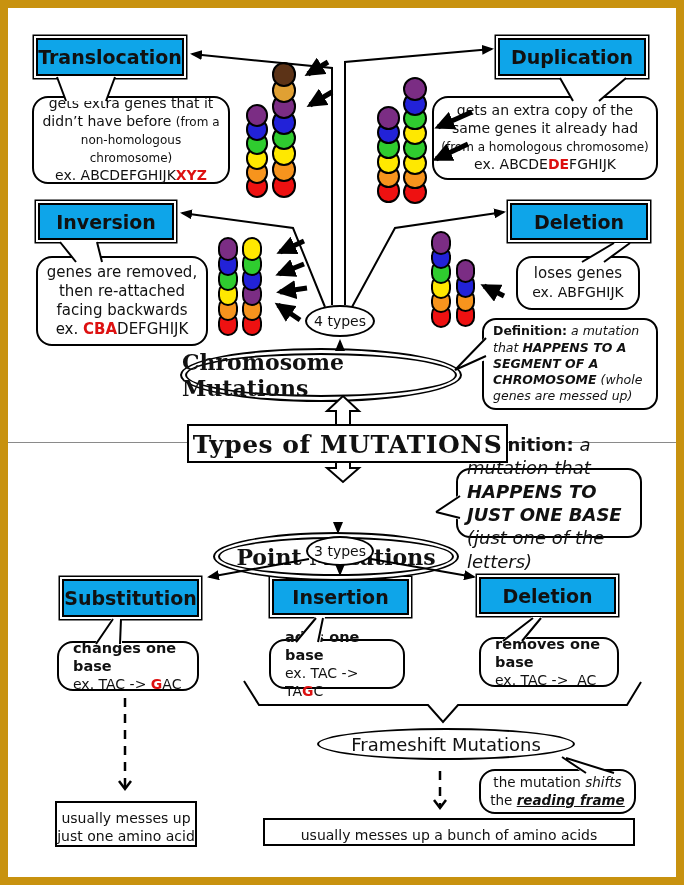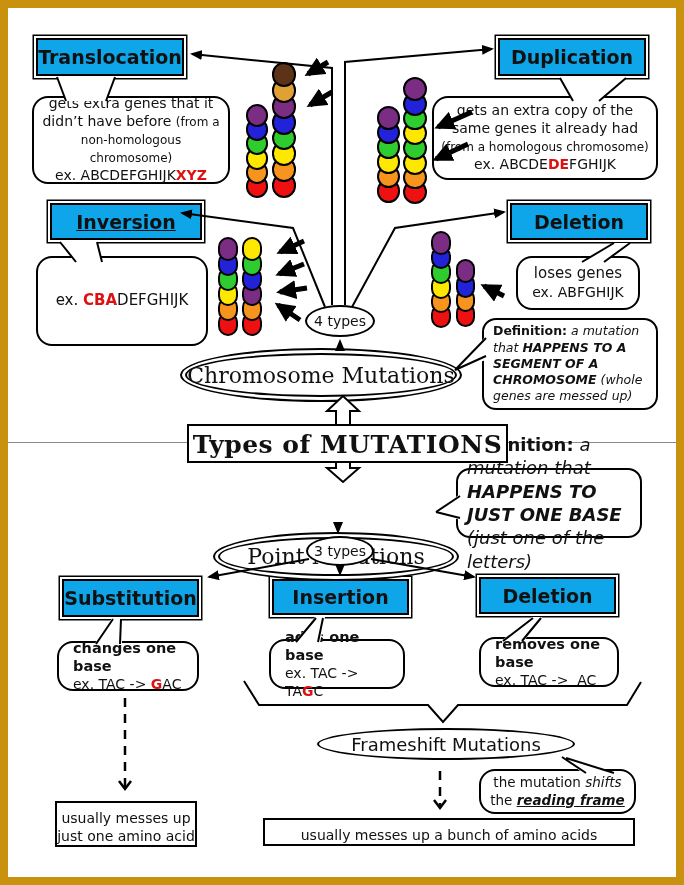--- a/index.html
+++ b/index.html
@@ -24,21 +24,21 @@
              line-height:1.3;padding:7px 9px;text-align:left;display:flex;flex-direction:column;justify-content:center;}
   .defbubble i{font-family:"DejaVu Sans",sans-serif;}
   
   .plainbox{border:2px solid #000;background:#fff;display:flex;align-items:flex-end;justify-content:center;
             text-align:center;font-size:14px;line-height:1.3;z-index:2;}
   
   .ellipse{border:2px solid #000;border-radius:50%;background:#fff;display:flex;align-items:center;
            justify-content:center;z-index:2;}
   .ellipse2{position:relative;}
   .ellipse2::before{content:"";position:absolute;inset:3px;border:2px solid #000;border-radius:50%;}
-  .serifbold{font-family:"DejaVu Serif",serif;font-weight:normal;}
+  .serifbold{font-family:"DejaVu Serif",serif;font-weight:bold;}
   .branchlabel{font-size:14px;}
   #title-box{font-family:"DejaVu Serif",serif;font-weight:bold;font-size:25px;letter-spacing:0.5px;}
   .divider{position:absolute;height:1px;background:#8a8a8a;z-index:1;}
   .chrom{position:absolute;z-index:1;}
   .seg{border:2px solid #000;box-sizing:border-box;position:absolute;}
   svg#overlay{position:absolute;left:0;top:0;z-index:5;pointer-events:none;}
   .hubtext{font-size:22px;z-index:1;}
 </style>
 </head>
 <body>
@@ -115,21 +115,21 @@
       <div class="seg" style="left: 0px; top: 29.5px; width: 19px; height: 23.75px; background: rgb(247, 148, 29); z-index: 2; border-radius: 9.5px;"></div>
       <div class="seg" style="left: 0px; top: 44.25px; width: 19px; height: 23.75px; background: rgb(238, 17, 17); z-index: 1; border-radius: 9.5px;"></div>
     </div>
 
   <div class="abs typebox" style="left:36px;top:38px;width:148px;height:38px;">
       <span>Translocation</span>
     </div>
   <div class="abs typebox" style="left:498px;top:38px;width:148px;height:38px;">
       <span>Duplication</span>
     </div>
-  <div class="abs typebox" style="left:50px;top:203px;width:152px;height:37px;text-decoration:underline;">
+  <div class="abs typebox" style="left:38px;top:203px;width:136px;height:37px;">
       <span>Inversion</span>
     </div>
   <div class="abs typebox" style="left:510px;top:203px;width:138px;height:37px;">
       <span>Deletion</span>
     </div>
   <div class="abs typebox" style="left:62px;top:579px;width:137px;height:38px;">
       <span>Substitution</span>
     </div>
   <div class="abs typebox" style="left:272px;top:579px;width:137px;height:36px;">
       <span>Insertion</span>
@@ -140,20 +140,21 @@
 
   <div class="abs bubble" style="left:32px;top:96px;width:198px;height:88px;">
     <div><span>gets extra genes that it didn’t have before</span> <span class="small">(from a non-homologous chromosome)</span></div>
     <div class="ex"><span>ex. ABCDEFGHIJK</span><span class="red">XYZ</span><span></span></div>
   </div>
   <div class="abs bubble" style="left:432px;top:96px;width:226px;height:84px;">
     <div><span>gets an extra copy of the same genes it already had</span> <span class="small">(from a homologous chromosome)</span></div>
     <div class="ex"><span>ex. ABCDE</span><span class="red">DE</span><span>FGHIJK</span></div>
   </div>
   <div class="abs bubble" style="left:36px;top:256px;width:172px;height:90px;font-size:15px;">
+    <div><span>genes are removed, then re-attached facing backwards</span><span class="small"></span></div>
     <div class="ex" style="font-size:15px;"><span>ex. </span><span class="red">CBA</span><span>DEFGHIJK</span></div>
   </div>
   <div class="abs bubble" style="left:516px;top:256px;width:124px;height:54px;font-size:15px;">
     <div><span>loses genes</span><span class="small"></span></div>
     <div class="ex" style="font-size:14px;"><span>ex. ABFGHIJK</span><span class="red"></span><span></span></div>
   </div>
 
   <div class="abs defbubble" style="left:482px;top:318px;width:176px;height:92px;">
     <div><b>Definition:</b> <i>a mutation that</i> <b><i>HAPPENS TO A SEGMENT OF A CHROMOSOME</i></b> <i>(whole genes are messed up)</i></div>
   </div>

